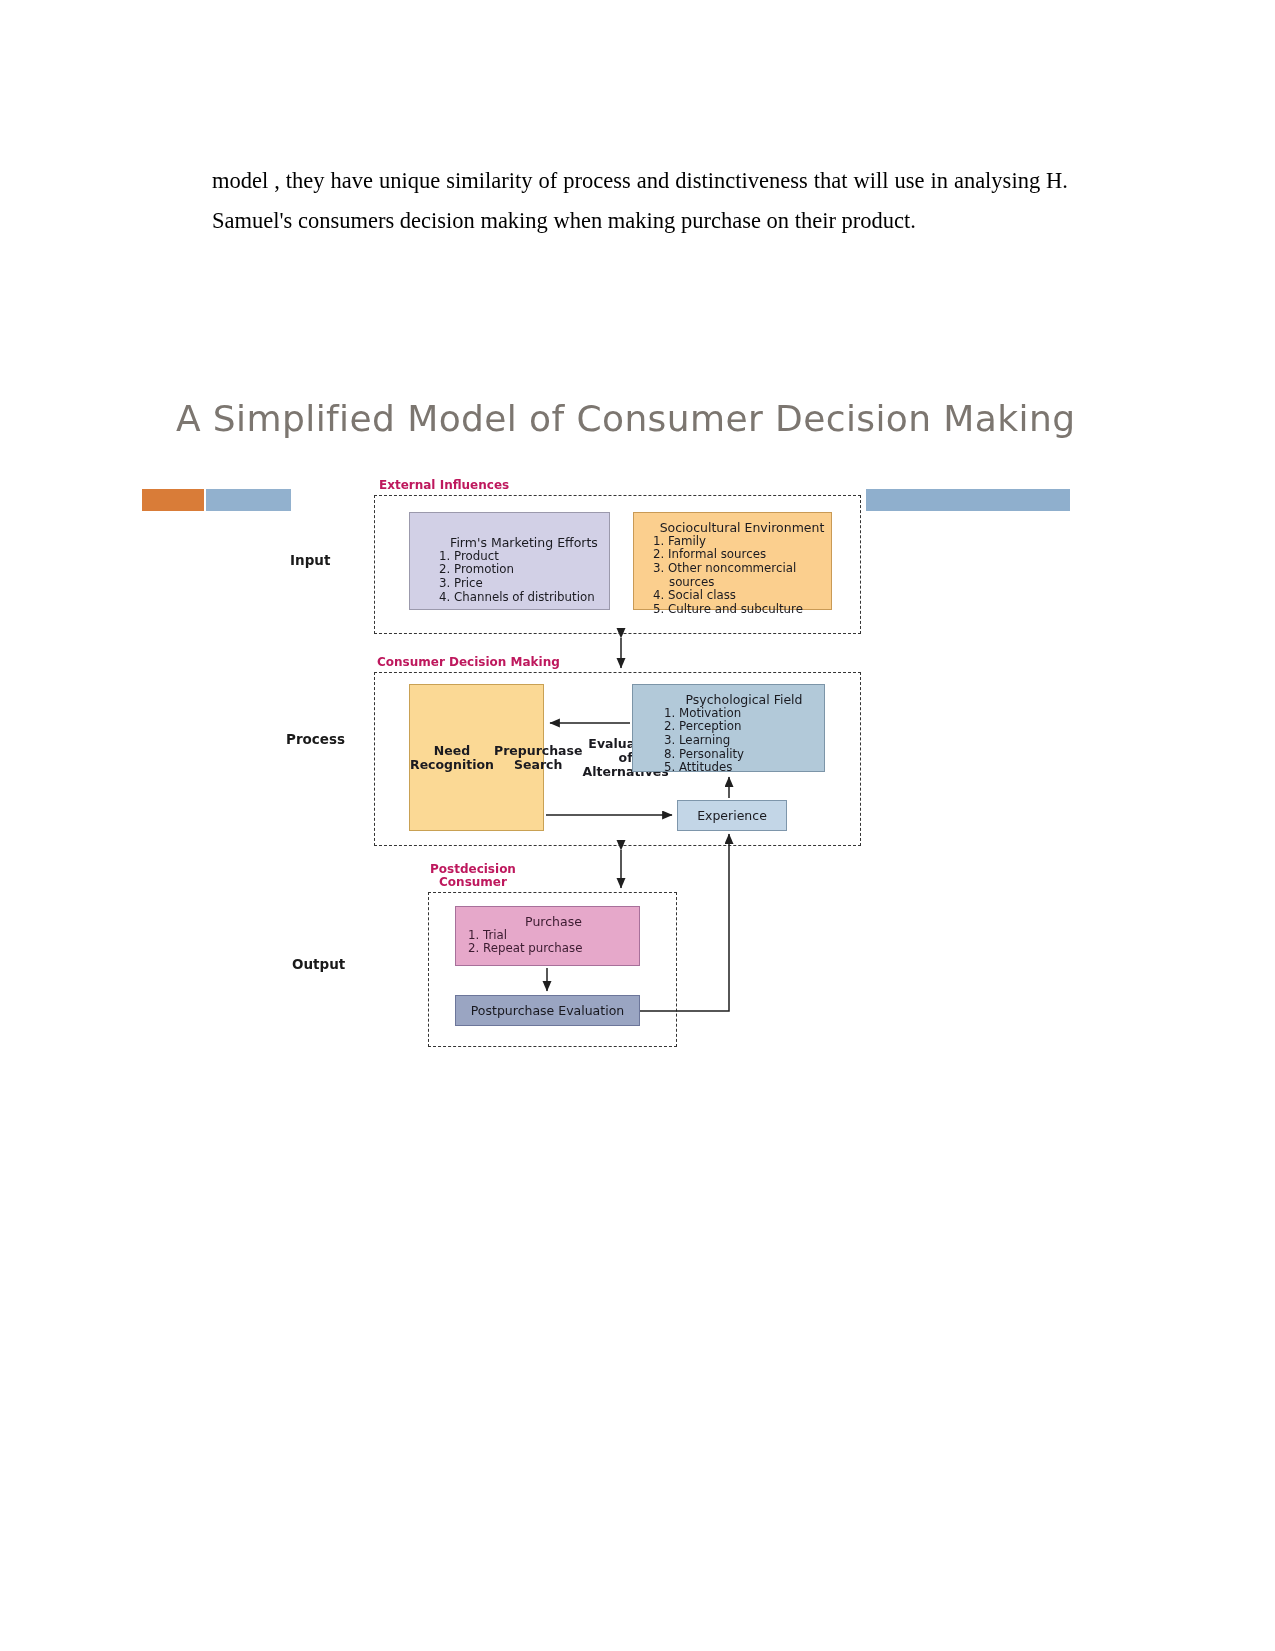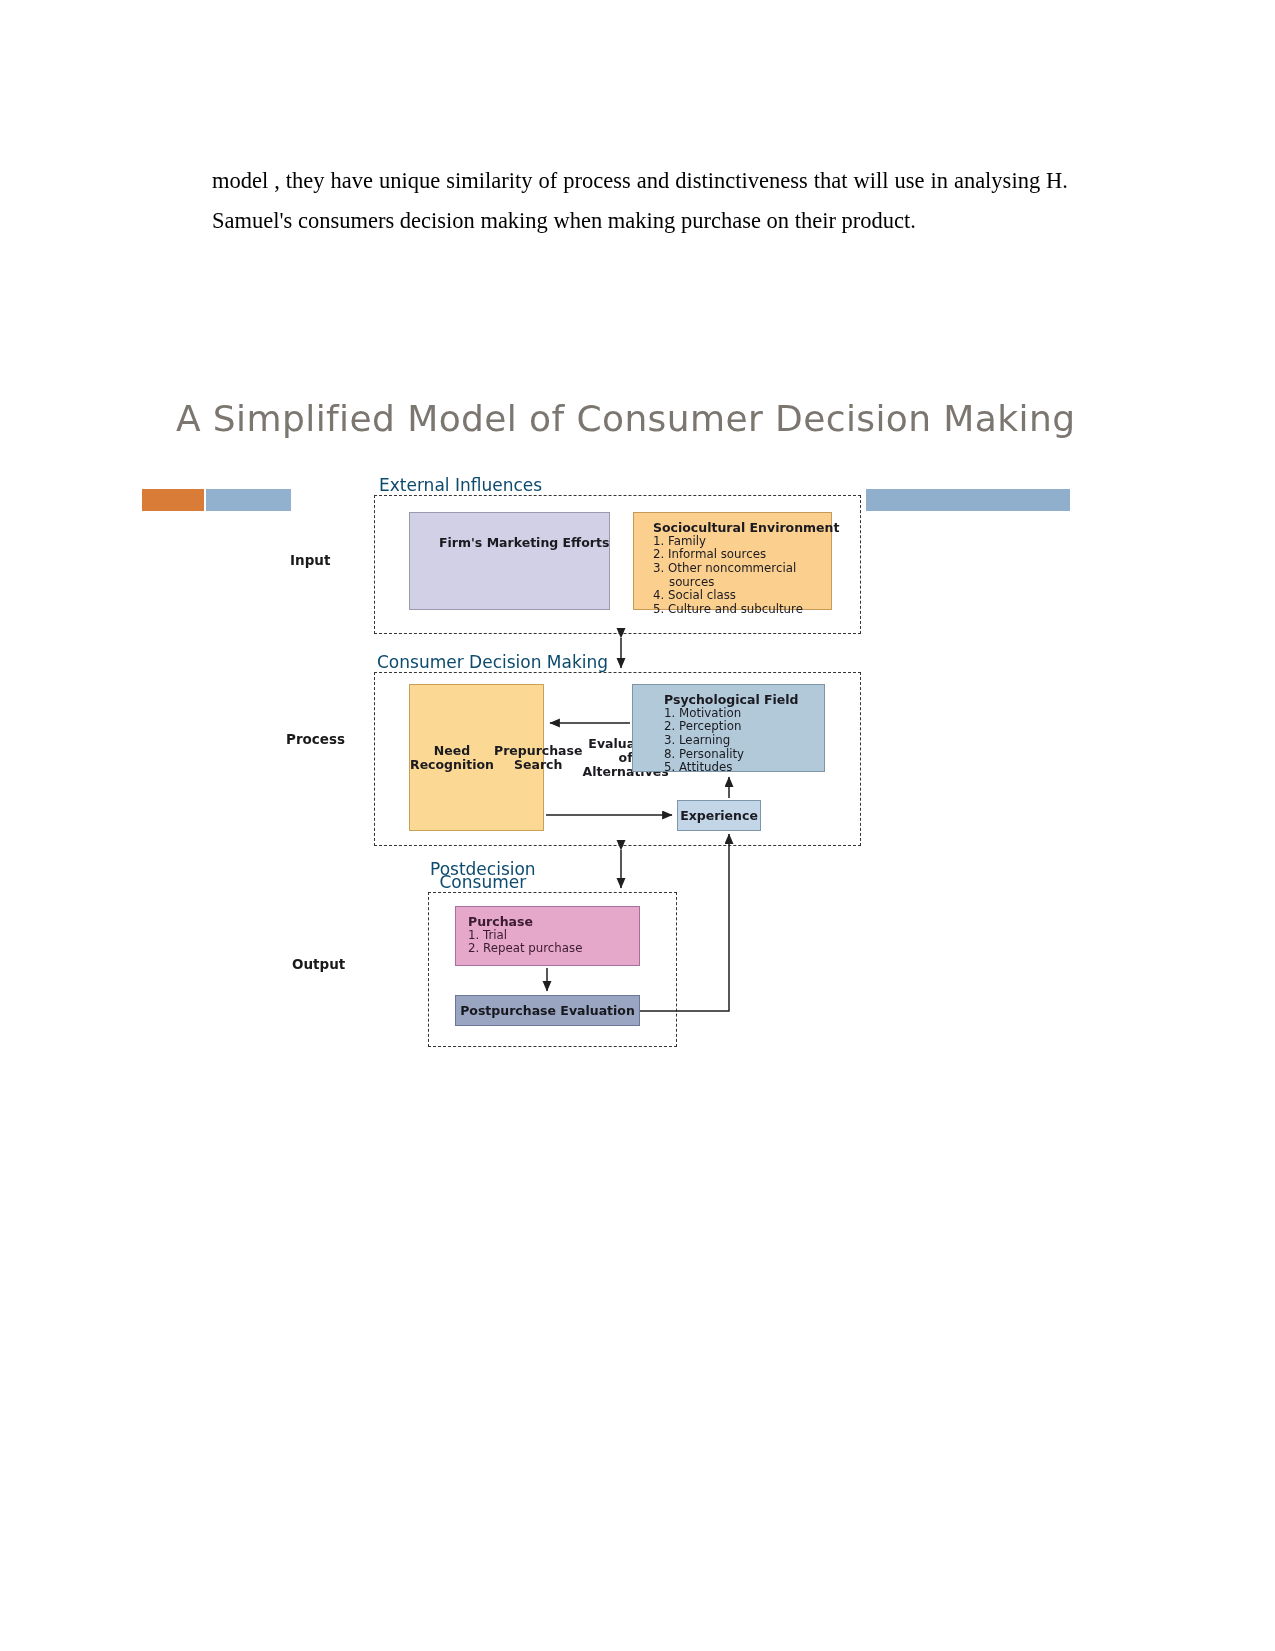--- a/index.html
+++ b/index.html
@@ -79,43 +79,44 @@
     background: transparent;
     box-sizing: border-box;
   }
   #group-external { left: 374px; top: 495px; width: 487px; height: 139px; }
   #group-cdm      { left: 374px; top: 672px; width: 487px; height: 174px; }
   #group-post     { left: 428px; top: 892px; width: 249px; height: 155px; }
 
   .group-title {
     position: absolute;
     font-family: "DejaVu Sans", sans-serif;
-    font-size: 17px;
-    font-weight: 400;
-    color: #0c4a6e;
+    font-size: 12px;
+    font-weight: 700;
+    color: #be185d;
     white-space: nowrap;
     line-height: 13px;
   }
   #title-external { left: 379px; top: 479px; }
   #title-cdm      { left: 377px; top: 656px; }
   #title-post     { left: 430px; top: 863px; text-align: center; }
 
   
   .node {
     position: absolute;
     box-sizing: border-box;
     font-family: "DejaVu Sans", sans-serif;
     color: #1a1a20;
     border: 1.3px solid #8d8d9c;
   }
   .node .node-head {
     font-size: 12.5px;
-    font-weight: 700;
+    font-weight: 400;
     line-height: 13.5px;
     white-space: nowrap;
+    text-align: center;
   }
   .node ol {
     margin: 0;
     padding: 0;
     list-style: none;
   }
   .node ol li {
     font-size: 11.8px;
     line-height: 13.7px;
     white-space: nowrap;
@@ -154,21 +155,21 @@
   }
 
   #node-psych {
     left: 632px; top: 684px; width: 193px; height: 88px;
     background: #b2c9d9;
     border-color: #7c95a8;
     padding: 8px 0 16px 31px;
   }
 
   #node-experience {
-    left: 677px; top: 800px; width: 84px; height: 31px;
+    left: 677px; top: 800px; width: 110px; height: 31px;
     background: #c3d6e7;
     border-color: #7e96ab;
     display: flex;
     align-items: center;
     justify-content: center;
   }
   #node-experience .node-head { font-size: 12.5px; }
 
   #node-purchase {
     left: 455px; top: 906px; width: 185px; height: 60px;
@@ -248,20 +249,26 @@
       <line x1="621" y1="850" x2="621" y2="888" marker-start="url(#ah2)" marker-end="url(#ah)"></line>
 
       <line x1="547" y1="968" x2="547" y2="991" marker-end="url(#ah)"></line>
 
       <path d="M640,1011 L729,1011 L729,834" marker-end="url(#ah)"></path>
     </g>
   </svg>
 
   <div class="node" id="node-firm">
     <div class="node-head">Firm's Marketing Efforts</div>
+    <ol>
+      <li>1. Product</li>
+      <li>2. Promotion</li>
+      <li>3. Price</li>
+      <li>4. Channels of distribution</li>
+    </ol>
   </div>
 
   <div class="node" id="node-socio">
     <div class="node-head">Sociocultural Environment</div>
     <ol>
       <li>1. Family</li>
       <li>2. Informal sources</li>
       <li>3. Other noncommercial</li>
       <li class="wrap-cont">sources</li>
       <li>4. Social class</li>

